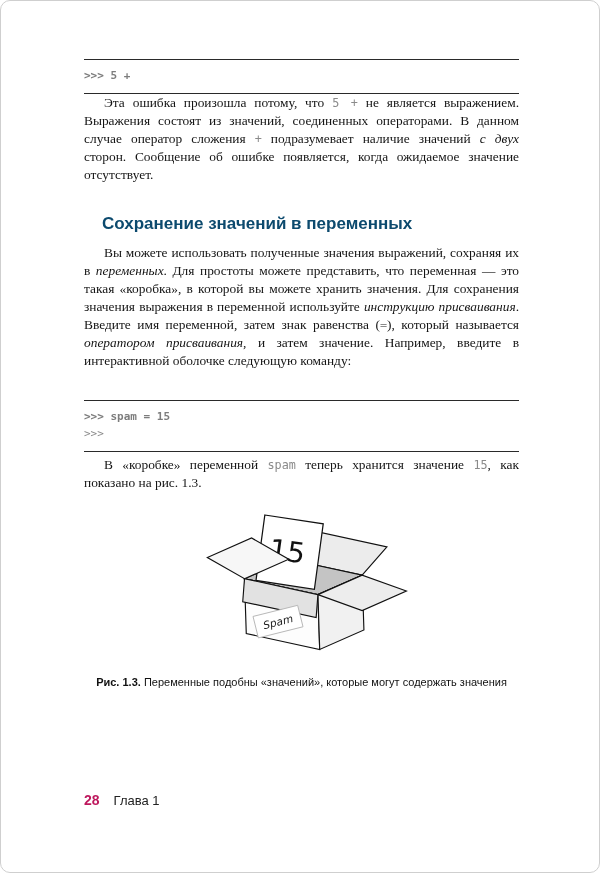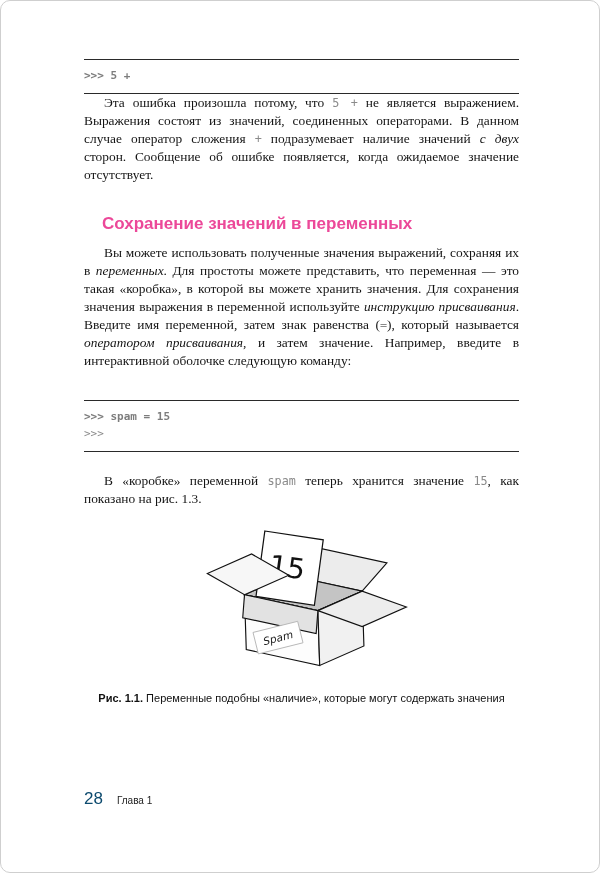--- a/index.html
+++ b/index.html
@@ -49,24 +49,24 @@
   .seg-i { font-style: italic; }
 
   
   .section-heading {
     font-family: "Liberation Sans", "DejaVu Sans", sans-serif;
     font-weight: bold;
     font-size: 17px;
     line-height: 20px;
     margin: 30px 0 10px 0;
     padding-left: 18px;
-    color: #ec4899;
+    color: #0c4a6e;
   }
 
-  .after-code-para { margin-top: 20px; }
+  .after-code-para { margin-top: 4px; }
 
   
   .figure-wrap { margin-top: 12px; text-align: center; }
   .figure-wrap svg { display: inline-block; }
   .figure-caption {
     margin-top: 6px;
     text-align: center;
     font-family: "Liberation Sans", "DejaVu Sans", sans-serif;
     font-size: 11px;
     line-height: 14px;
@@ -77,22 +77,22 @@
   
   .footer {
     position: absolute;
     left: 83px;
     bottom: 62px;
     font-family: "Liberation Sans", "DejaVu Sans", sans-serif;
     display: flex;
     align-items: baseline;
     gap: 14px;
   }
-  .page-number { font-weight: normal; font-size: 17px; color: #0c4a6e; }
-  .chapter-label { font-size: 10px; color: #222; }
+  .page-number { font-weight: bold; font-size: 14px; color: #be185d; }
+  .chapter-label { font-size: 13px; color: #222; }
 </style>
 </head>
 <body>
 
 <div class="page">
 
   <div class="code-block">
     <div class="code-line code-bold">&gt;&gt;&gt; 5 +</div>
   </div>
 
@@ -130,22 +130,22 @@
       <polygon points="65,84 115,62 73,38 23,60" fill="#f7f7f7" stroke="#111" stroke-width="1.3"></polygon>
 
       <polygon points="148,102 198,80 248,98 198,120" fill="#ededed" stroke="#111" stroke-width="1.3"></polygon>
 
       <g transform="translate(103,133) rotate(-14)">
         <rect x="-26" y="-13" width="52" height="25" fill="#ffffff" stroke="#b5b5b5" stroke-width="1"></rect>
         <text x="0" y="4" font-family="DejaVu Sans, Liberation Sans, sans-serif" font-style="italic" font-size="12" fill="#222" text-anchor="middle">Spam</text>
       </g>
     </svg>
     <div class="figure-caption">
-      <span class="cap-label">Рис. 1.1.</span>
-      <span>Переменные подобны «наличие», которые могут содержать значения</span>
+      <span class="cap-label">Рис. 1.3.</span>
+      <span>Переменные подобны «значений», которые могут содержать значения</span>
     </div>
   </div>
 
   <div class="footer">
     <span class="page-number">28</span>
     <span class="chapter-label">Глава 1</span>
   </div>
 
 </div>
 

